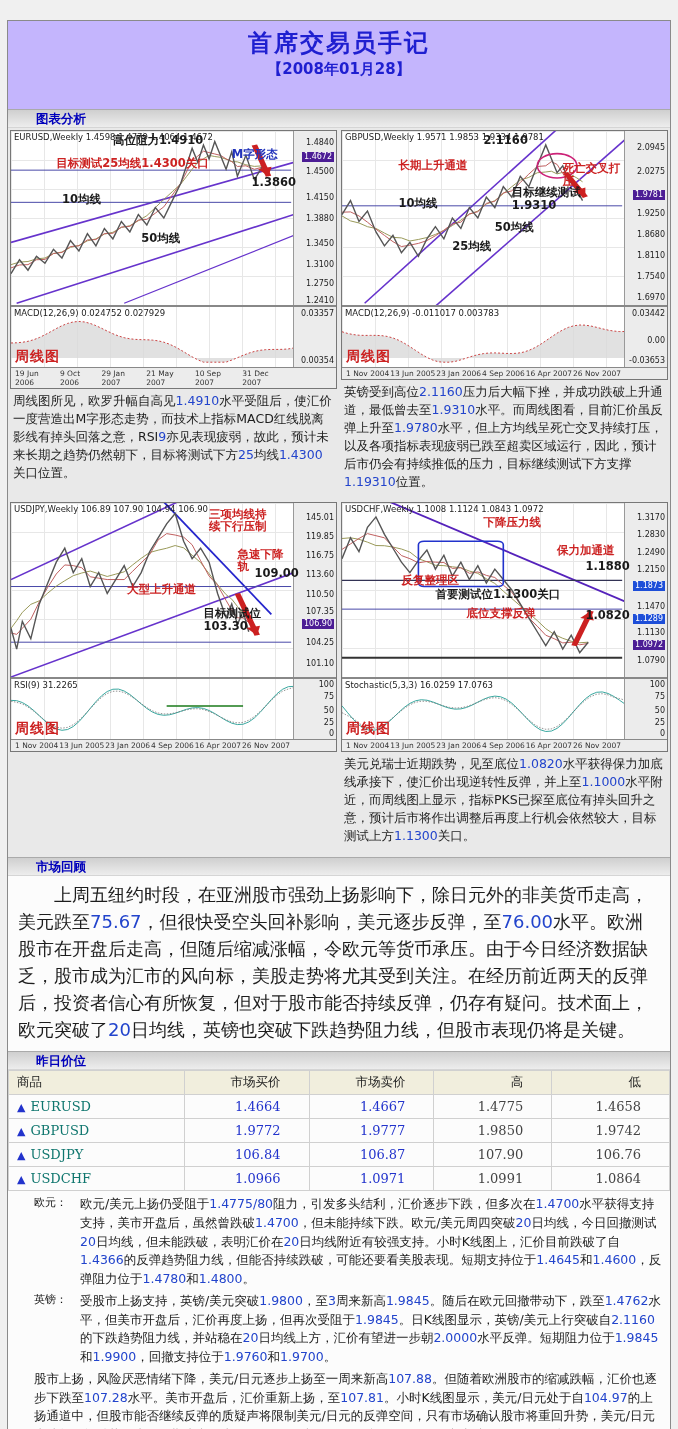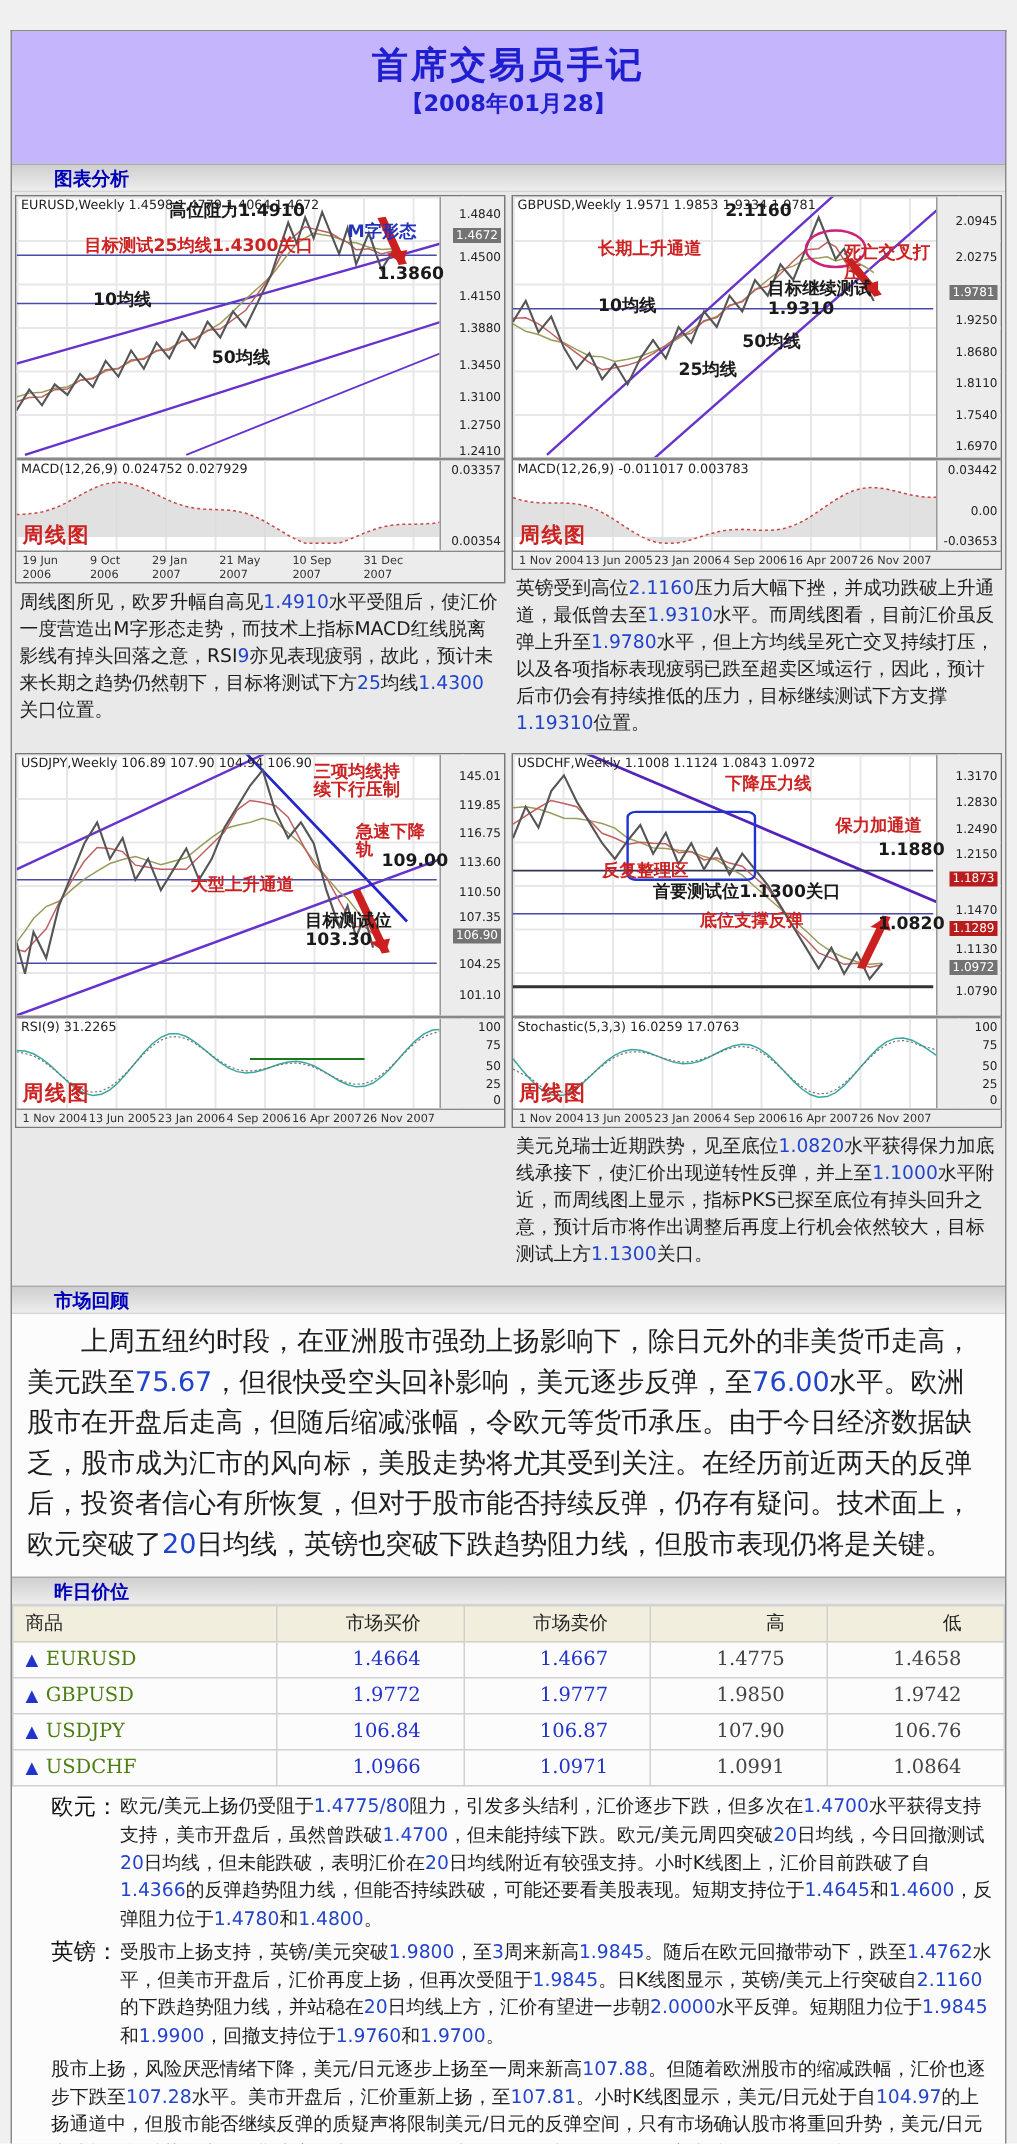--- a/index.html
+++ b/index.html
@@ -24,45 +24,45 @@
                           linear-gradient(to bottom,#e7e7e7 1px,transparent 1px);
          background-size:33px 29px;}
   .cind{position:relative;height:60px;border-bottom:1px solid #888;overflow:hidden;
         background-image:linear-gradient(to right,#e7e7e7 1px,transparent 1px);
         background-size:33px 20px;}
   .cgeo{position:absolute;left:0;top:0;width:calc(100% - 42px);height:100%;}
   .cax{position:absolute;right:0;top:0;bottom:0;width:42px;border-left:1px solid #999;background:#ececec;}
   .chead{position:absolute;left:3px;top:1px;font-size:8.5px;color:#222;z-index:5;white-space:nowrap;}
   .ann{position:absolute;font-size:11.5px;font-weight:bold;z-index:6;white-space:pre-line;line-height:1.1;}
   .ylab{position:absolute;right:2px;font-size:8px;color:#222;line-height:10px;}
-  .hlb{background:#737373;color:#fff;padding:0 2px;}
-  .hlu{background:#b91c1c;color:#fff;padding:0 2px;}
+  .hlb{background:#4c1d95;color:#fff;padding:0 2px;}
+  .hlu{background:#1d4ed8;color:#fff;padding:0 2px;}
   .iname{position:absolute;left:3px;top:1px;font-size:8.5px;color:#222;z-index:5;}
   .wklabel{position:absolute;left:4px;bottom:1px;color:#cc2222;font-size:14px;font-weight:bold;z-index:6;letter-spacing:1px;}
   .cx{display:flex;justify-content:space-between;padding:1px 46px 1px 4px;font-size:7.5px;color:#333;background:#ececec;}
   .comment{margin:3px 3px 8px 3px;font-size:12.5px;color:#1d1d1d;line-height:1.45;}
   
   .review{margin:0;padding:5px 10px 8px 10px;font-size:18px;color:#1d1d1d;line-height:1.5;text-indent:2em;}
   .hlnum{color:#2244cc;}
   
   table{border-collapse:collapse;width:100%;font-size:13px;}
   .ptable{border:1px solid #c3c3c3;}
   .ptable th,.ptable td{border:1px solid #d0d0d0;height:23px;padding:0;}
   .ptable th{background:#f1eedd;font-weight:normal;color:#222;text-align:right;padding-right:28px;font-size:12.5px;}
   .ptable th:first-child{text-align:left;padding-left:8px;}
   .ptable td{text-align:right;padding-right:28px;font-family:"DejaVu Serif",serif;}
   .ptable td.sym{text-align:left;padding-left:8px;}
   .ptable td.blue{color:#2233cc;}
   .ptable td.dark{color:#444;}
   .uparrow{color:#2233cc;font-size:11px;margin-right:5px;}
-  .symtxt{color:#4d7c0f;font-family:"DejaVu Serif",serif;}
+  .symtxt{color:#0f766e;font-family:"DejaVu Serif",serif;}
   
   .outlook{padding:4px 8px 8px 26px;}
   .oitem{display:flex;margin-bottom:3px;}
-  .olabel{flex:0 0 46px;font-size:15px;color:#111;white-space:nowrap;}
+  .olabel{flex:0 0 46px;font-size:11px;color:#111;white-space:nowrap;}
   .otext{flex:1;font-size:12.5px;color:#1d1d1d;line-height:1.5;}
 </style>
 </head>
 <body>
 
 <div class="page">
 
   <div class="masthead">
     <div class="title">首席交易员手记</div>
     <div class="date">【2008年01月28】</div>

